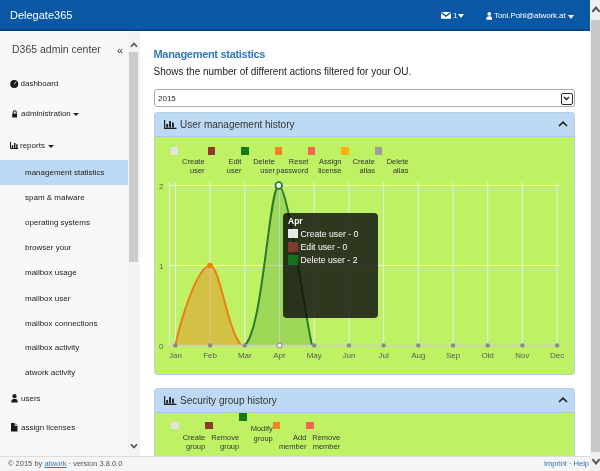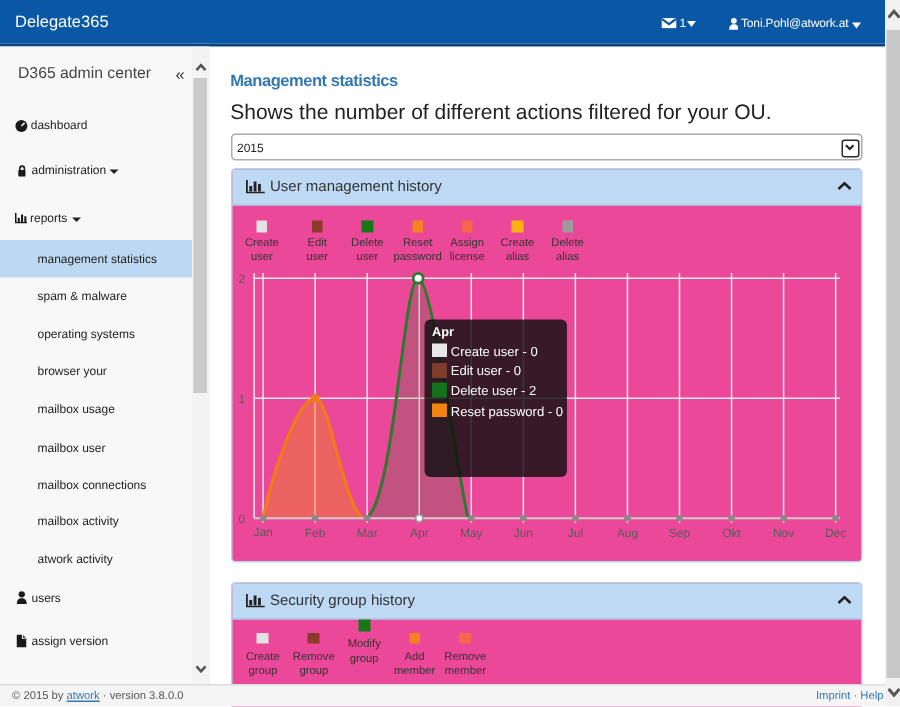--- a/index.html
+++ b/index.html
@@ -9,32 +9,32 @@
 .navtxt{color:#fff;font-size:8px}
 .caretw{width:0;height:0;border-left:3.5px solid transparent;border-right:3.5px solid transparent;border-top:4px solid #fff}
 .caretd{width:0;height:0;border-left:3px solid transparent;border-right:3px solid transparent;border-top:3.5px solid #222}
 #sidebar{left:0;top:31px;width:127.5px;height:424.5px;background:#f8f8f8}
 .mi{position:absolute;font-size:8px;color:#222;white-space:nowrap}
 #hl{left:0;top:160px;width:127.5px;height:25px;background:#bdd8f2}
 #sb-track{left:127.5px;top:31px;width:12px;height:424.5px;background:#f3f3f3}
 #sb-thumb{left:128.5px;top:52px;width:9px;height:210px;background:#cbcbcb}
 .chev{stroke:#555;stroke-width:2;fill:none;stroke-linecap:square}
 #h1{left:153.5px;top:48px;font-size:11px;font-weight:bold;color:#3278b5;letter-spacing:-0.3px}
-#sub{left:153.5px;top:65.5px;font-size:14px;color:#222}
+#sub{left:153.5px;top:65.5px;font-size:10px;color:#222}
 #sel{left:154px;top:89px;width:421px;height:17.5px;border:1px solid #ababab;border-radius:3px;background:#fff;box-sizing:border-box}
 #seltxt{left:158px;top:94px;font-size:8px;color:#222}
 #selbtn{left:561px;top:92.8px;width:9.5px;height:10.5px;border:1px solid #2b2b2b;border-radius:2px;background:#fff}
-.panel{border:1px solid #b9d2ea;border-radius:3px;box-sizing:border-box;background:#ec4899}
+.panel{border:1px solid #b9d2ea;border-radius:3px;box-sizing:border-box;background:#bef264}
 #p1{left:154px;top:112px;width:421px;height:262.5px}
 #p2{left:154px;top:387.5px;width:421px;height:100px}
 .phead{position:absolute;left:0;top:0;right:0;height:23px;background:#bed9f4;border-bottom:1px solid #aac8e6}
 .ptitle{position:absolute;left:25px;top:6px;font-size:10px;color:#333}
 .licon{position:absolute;left:9px;top:7px}
 .pcaret{position:absolute;right:6px;top:8px}
-.leg{position:absolute;text-align:center;font-size:7.5px;color:#333;line-height:9.8px;width:60px}
+.leg{position:absolute;text-align:right;font-size:7.5px;color:#333;line-height:9.8px;width:60px}
 .leg .sq{width:7.5px;height:7.5px;margin:0 auto 2px auto}
 .leg2 .sq{margin-bottom:3.5px}
 .axis{font-size:8px;fill:#5a5a5a}
 #tip{left:283px;top:213px;width:95px;height:105px;background:rgba(15,15,15,0.82);border-radius:4px;color:#fff;box-sizing:border-box;padding-top:2px;overflow:hidden}
 #tip .t{font-size:8.5px;font-weight:bold;margin:1px 0 1px 5px}
 .trow{display:flex;align-items:center;height:13.3px;margin-left:5px;font-size:8.7px;white-space:nowrap}
 .trow .sq{width:9.5px;height:9.5px;margin-right:3px;flex:none}
 #footer{left:0;top:455.5px;width:590px;height:15.5px;background:#f5f5f5;border-top:1px solid #dcdcdc;box-sizing:border-box}
 #ftxt{left:8px;top:459px;font-size:7.5px;color:#555}
 #flinks{right:11px;top:458.5px;font-size:7.5px;color:#3278b5}
@@ -93,21 +93,21 @@
 <div class="mi" style="left:25px;top:368px">atwork activity</div>
 <svg class="abs" style="left:11px;top:393.5px" width="7" height="9" viewBox="0 0 7 9">
     <circle cx="3.5" cy="2.2" r="2.1" fill="#1a1a1a"></circle>
     <path d="M0.2,8.6 C0.2,5.8 1.6,4.8 3.5,4.8 C5.4,4.8 6.8,5.8 6.8,8.6 Z" fill="#1a1a1a"></path>
   </svg>
 <div class="mi" style="left:21px;top:393.5px">users</div>
 <svg class="abs" style="left:11px;top:423px" width="6.5" height="8.5" viewBox="0 0 6.5 8.5">
     <path d="M0,0 H4 L6.5,2.5 V8.5 H0 Z" fill="#1a1a1a"></path>
     <path d="M4,0 L4,2.5 L6.5,2.5" fill="none" stroke="#f8f8f8" stroke-width="0.8"></path>
   </svg>
-<div class="mi" style="left:21px;top:423.3px">assign version</div>
+<div class="mi" style="left:21px;top:423.3px">assign licenses</div>
 <div class="abs" id="sb-track"></div>
 <div class="abs" id="sb-thumb"></div>
 <svg class="abs" style="left:129.5px;top:42px" width="8" height="6" viewBox="0 0 8 6">
     <path d="M1,4.8 L4,1.5 L7,4.8" stroke="#555" stroke-width="1.7" fill="none"></path>
   </svg>
 <svg class="abs" style="left:129.5px;top:443px" width="8" height="6" viewBox="0 0 8 6">
     <path d="M1,1.2 L4,4.5 L7,1.2" stroke="#555" stroke-width="1.7" fill="none"></path>
   </svg>
 
 <div class="abs" id="h1">Management statistics</div>
@@ -199,21 +199,20 @@
         <text x="403.1" y="221">Dec</text>
       </g>
   </g>
 </svg>
 
 <div class="abs" id="tip">
   <div class="t">Apr</div>
   <div class="trow"><div class="sq" style="background:#e8e8e8"></div>Create user - 0</div>
   <div class="trow"><div class="sq" style="background:#7f3b2b"></div>Edit user - 0</div>
   <div class="trow"><div class="sq" style="background:#15711c"></div>Delete user - 2</div>
-  <div class="trow"><div class="sq" style="background:#f5830f"></div>Reset password - 0</div>
 </div>
 
 <div class="abs panel" id="p2">
   <div class="phead"></div>
   <svg class="licon" width="13" height="9" viewBox="0 0 13 9">
       <path d="M0.6,0 V8.4 H12.5" stroke="#222" stroke-width="1.2" fill="none"></path>
       <rect x="2.2" y="4" width="1.9" height="3.6" fill="#222"></rect>
       <rect x="5.1" y="1" width="1.9" height="6.6" fill="#222"></rect>
       <rect x="8" y="2.6" width="1.9" height="5" fill="#222"></rect>
     </svg>

